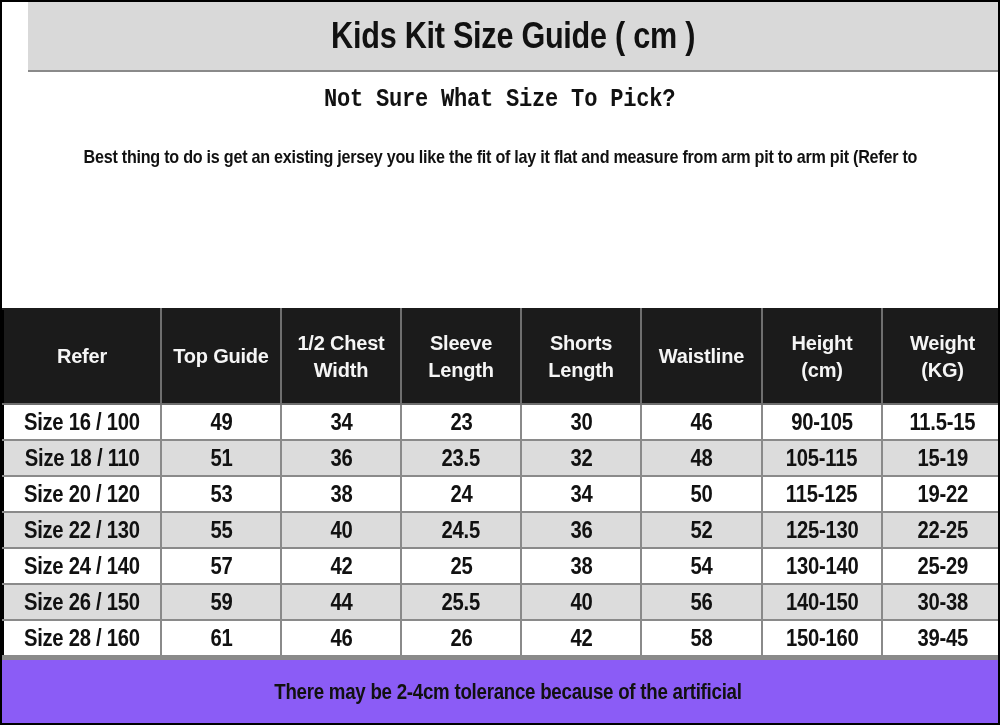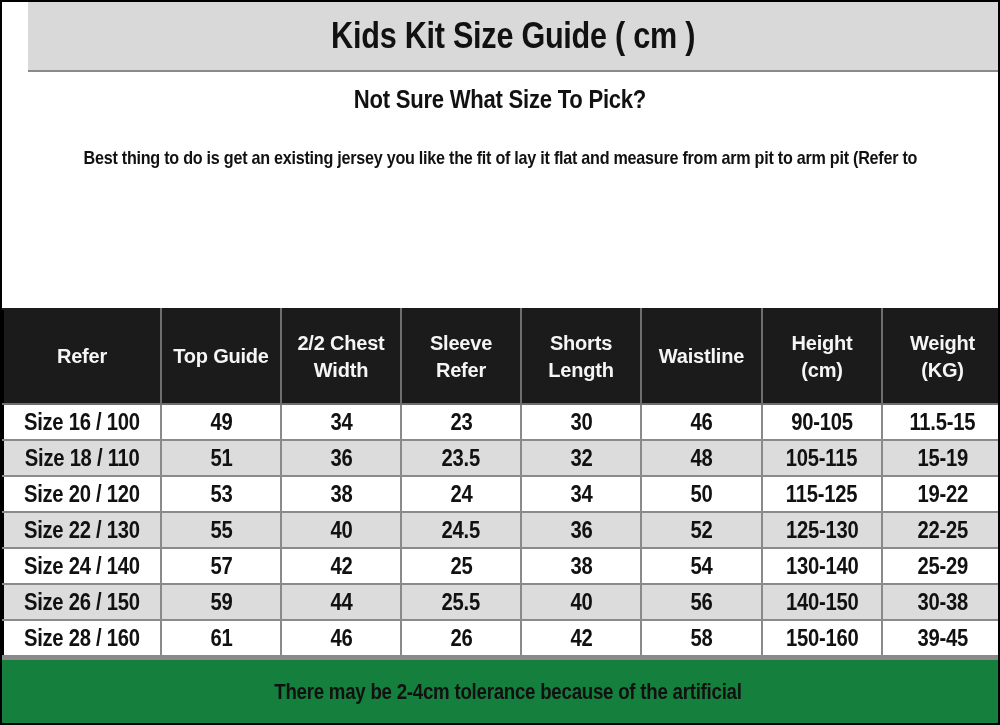--- a/index.html
+++ b/index.html
@@ -42,21 +42,21 @@
     letter-spacing: -0.3px;
   }
 
   
   .intro {
     flex: 1 1 auto;
     background: #ffffff;
     text-align: center;
     padding-top: 12px;
   }
-  .intro-heading { margin: 0 1px 6px 0; }
+  .intro-heading { margin: 0 1px 6px 0; font-family: Liberation Mono, monospace; }
   .intro-heading .cnd {
     font-size: 26px;
     font-weight: 700;
     white-space: nowrap;
   }
   .intro-line { line-height: 30px; margin-top: 28px; }
   .intro-line .cnd {
     font-size: 19px;
     font-weight: 700;
     white-space: nowrap;
@@ -96,21 +96,21 @@
   .size-table td .cnd { transform: scaleX(0.88); white-space: nowrap; }
 
   
   .size-table th:first-child, .size-table td:first-child { border-left-color: #000; }
   .size-table th:last-child,  .size-table td:last-child  { border-right-color: #000; }
   .size-table th { border-top-color: #1b1b1b; }
 
   
   .footer {
     flex: 0 0 66px;
-    background: #15803d;
+    background: #8b5cf6;
     border-top: 3px solid #8a8a8a;
     display: flex;
     align-items: center;
     justify-content: center;
     padding-left: 15px;
   }
   .footer .cnd {
     font-size: 22px;
     font-weight: 700;
     white-space: nowrap;
@@ -142,22 +142,22 @@
       <col style="width:120px">
       <col style="width:120px">
       <col style="width:121px">
       <col style="width:120px">
       <col style="width:121px">
     </colgroup>
     <thead>
       <tr>
         <th>Refer</th>
         <th>Top Guide</th>
-        <th>2/2 Chest Width</th>
-        <th>Sleeve Refer</th>
+        <th>1/2 Chest Width</th>
+        <th>Sleeve Length</th>
         <th>Shorts Length</th>
         <th>Waistline</th>
         <th>Height (cm)</th>
         <th>Weight (KG)</th>
       </tr>
     </thead>
     <tbody>
         <tr>
           <td><span class="cnd">Size 16 / 100</span></td>
           <td><span class="cnd">49</span></td>

